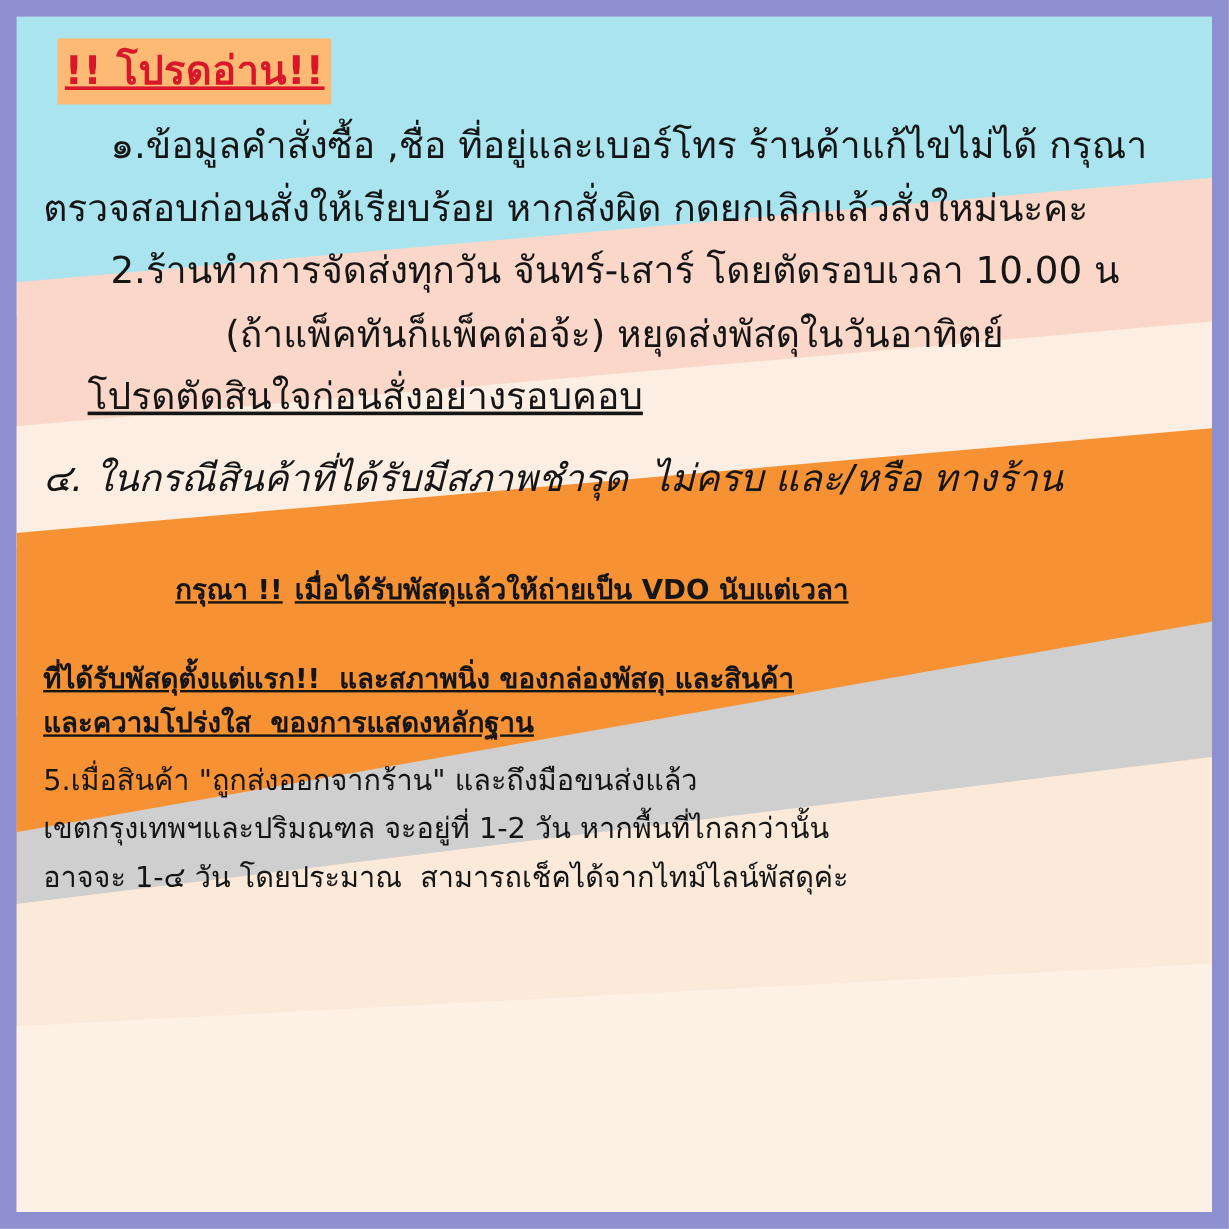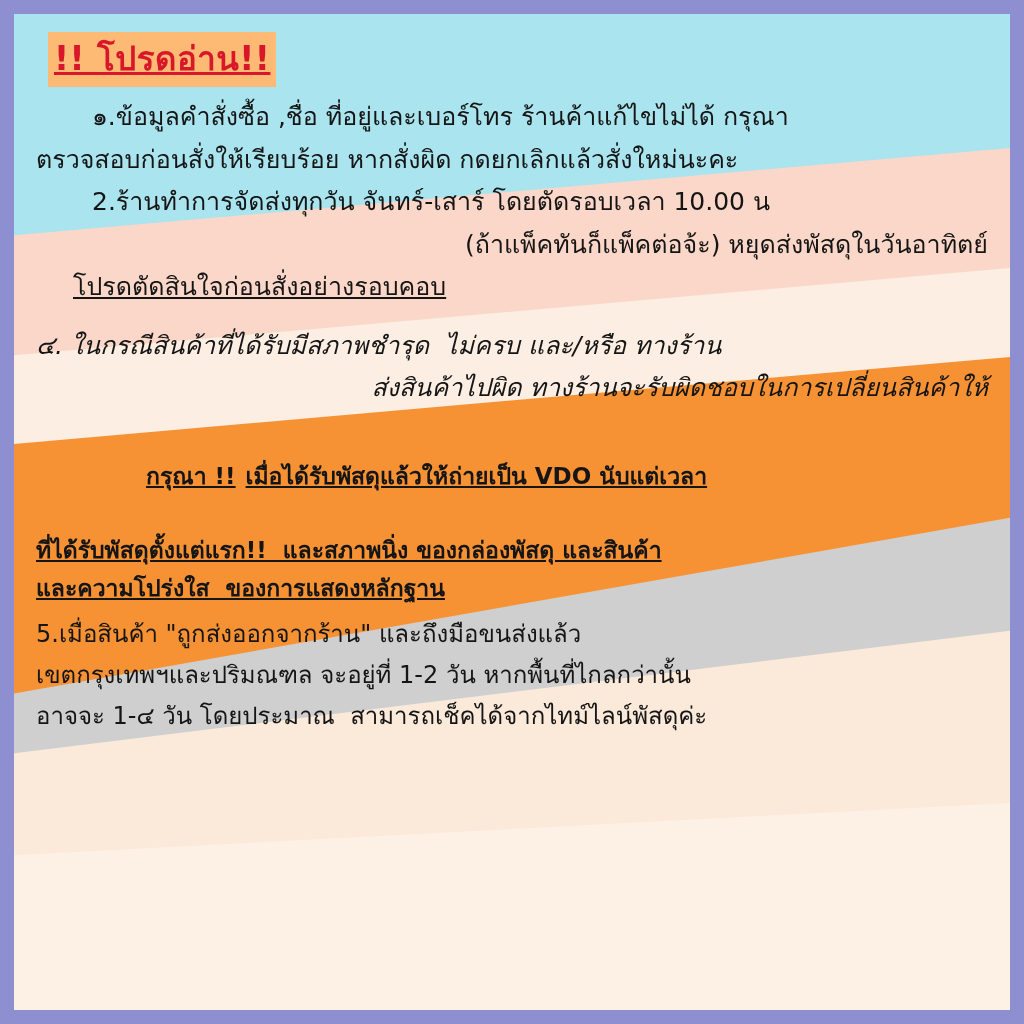--- a/index.html
+++ b/index.html
@@ -109,27 +109,27 @@
     font-weight: bold;
     color: #d8172a;
     background: #fdba74;
     text-decoration: underline;
     padding: 0 6px 2px 6px;
     margin: 4px 0 10px 12px;
     letter-spacing: 0.5px;
   }
 
   .para {
-    font-size: 25px;
+    font-size: 31px;
     line-height: 1.62;
     margin: 0 0 2px 0;
     white-space: pre-wrap;
   }
   .indent-1 { text-indent: 56px; }
-  .center-ish { text-align: right; }
+  .center-ish { text-align: center; }
   .underline { text-decoration: underline; margin-left: 37px; }
 
   .block-warn {
     margin-top: 12px;
   }
   .warn-line {
     font-size: 23px;
     font-weight: bold;
     line-height: 1.62;
     margin: 0;
@@ -182,21 +182,20 @@
     </div>
 
     
     <div>
       <p class="para underline">โปรดตัดสินใจก่อนสั่งอย่างรอบคอบ</p>
     </div>
 
     
     <div style="margin-top:18px;font-style:italic;">
       <p class="para">๔. ในกรณีสินค้าที่ได้รับมีสภาพชำรุด  ไม่ครบ และ/หรือ ทางร้าน</p>
-      <p class="para center-ish">ส่งสินค้าไปผิด ทางร้านจะรับผิดชอบในการเปลี่ยนสินค้าให้</p>
     </div>
 
     
     <div class="block-warn">
       <p class="warn-line">
         <span class="warn-lead">กรุณา !!</span><span class="warn-u">เมื่อได้รับพัสดุแล้วให้ถ่ายเป็น VDO นับแต่เวลา</span>
       </p>
       <p class="warn-line warn-u">ที่ได้รับพัสดุตั้งแต่แรก!!  และสภาพนิ่ง ของกล่องพัสดุ และสินค้า</p>
       <p class="warn-line warn-u">และความโปร่งใส  ของการแสดงหลักฐาน</p>
     </div>

